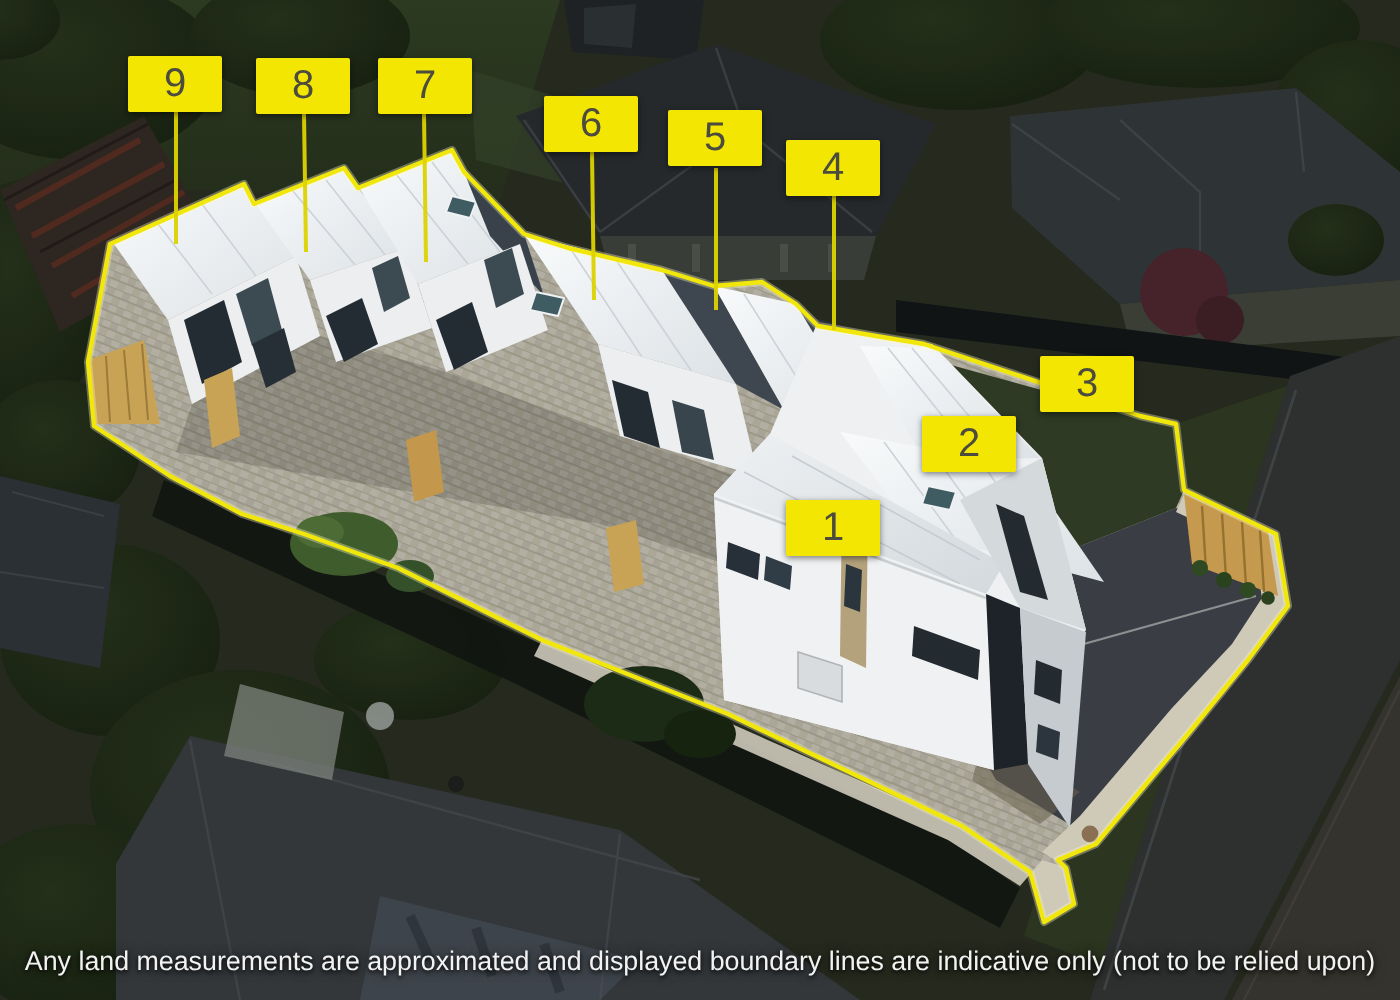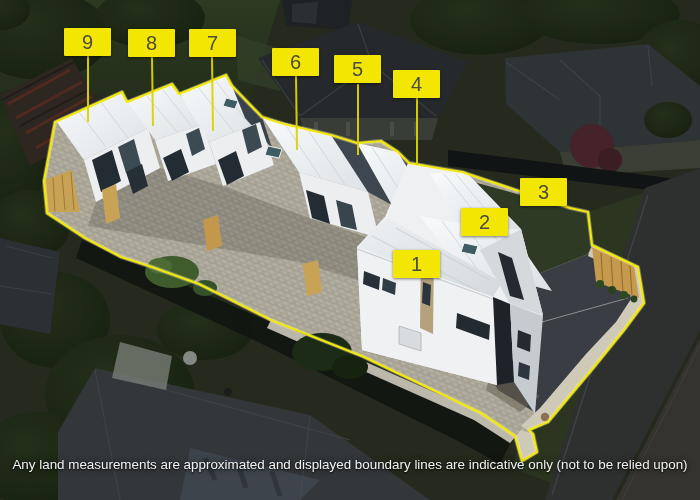--- a/index.html
+++ b/index.html
@@ -8,21 +8,21 @@
     background:#272b20;font-family:"Liberation Sans",sans-serif;
   }
   .stage svg{position:absolute;left:0;top:0;}
   .unit-label{
     position:absolute;width:47px;height:28px;line-height:28px;
     text-align:center;font-size:20px;font-weight:400;
     border-radius:1px;box-shadow:0 1px 3px rgba(0,0,0,.5);
     user-select:none;
   }
   .disclaimer{
-    position:absolute;left:0;right:0;bottom:28px;text-align:center;
+    position:absolute;left:0;right:0;bottom:12px;text-align:center;
     font-size:13.4px;letter-spacing:0;
     text-shadow:0 1px 2px rgba(0,0,0,.85), 0 0 6px rgba(0,0,0,.5);
     white-space:nowrap;
   }
 </style>
 </head>
 <body>
 
 <div class="stage">
 

